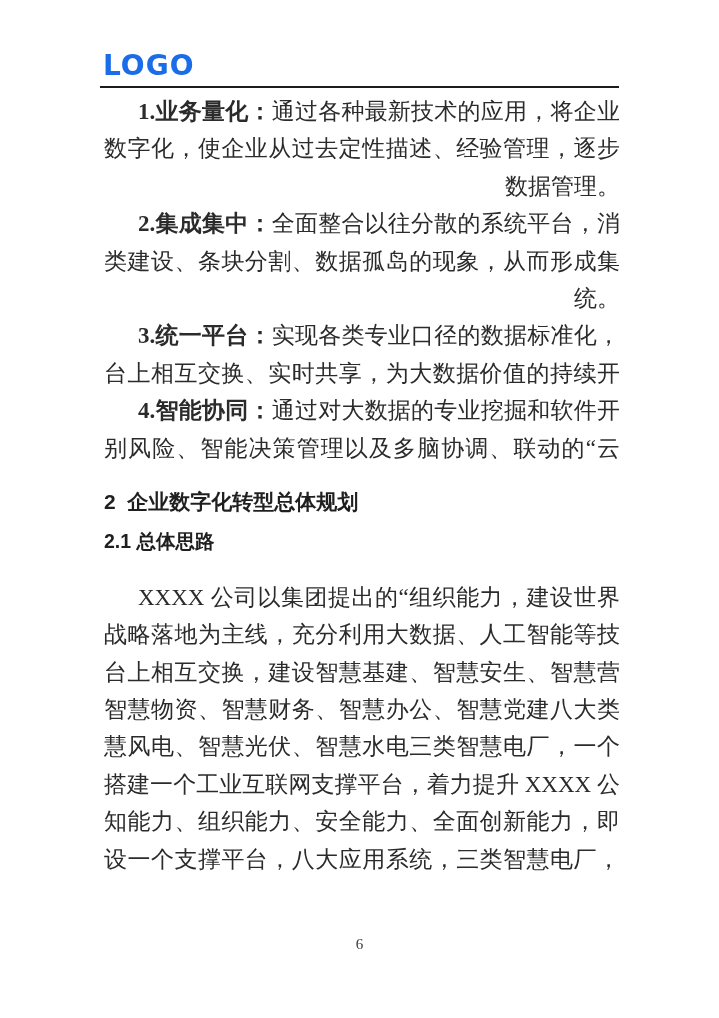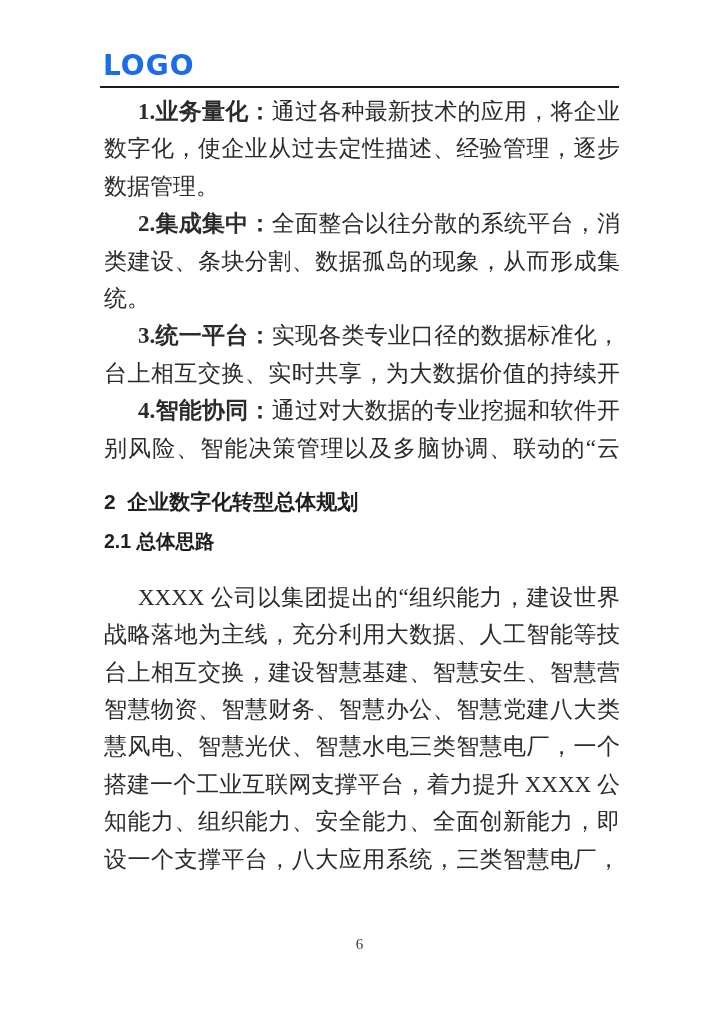--- a/index.html
+++ b/index.html
@@ -27,21 +27,21 @@
   }
   .textcol{
     position:absolute;left:104px;top:93px;width:516px;
   }
   .line{
     height:37.4px;line-height:37.4px;
     font-size:23px;
     white-space:nowrap;
   }
   .jl{ text-align:justify; text-align-last:justify; white-space:normal; overflow:hidden; }
-  .ll{ text-align:left; white-space:normal; }
+  .ll{ text-align:right; white-space:normal; }
   .indent{ padding-left:34px; }
   .blead{ font-weight:700; }
   .h1{
     font-family:"Liberation Sans","DejaVu Sans",sans-serif;
     font-weight:600;
     font-size:21px;
     color:#1f1f1f;
     height:30px;line-height:30px;
     margin-top:20px;
     white-space:pre;

